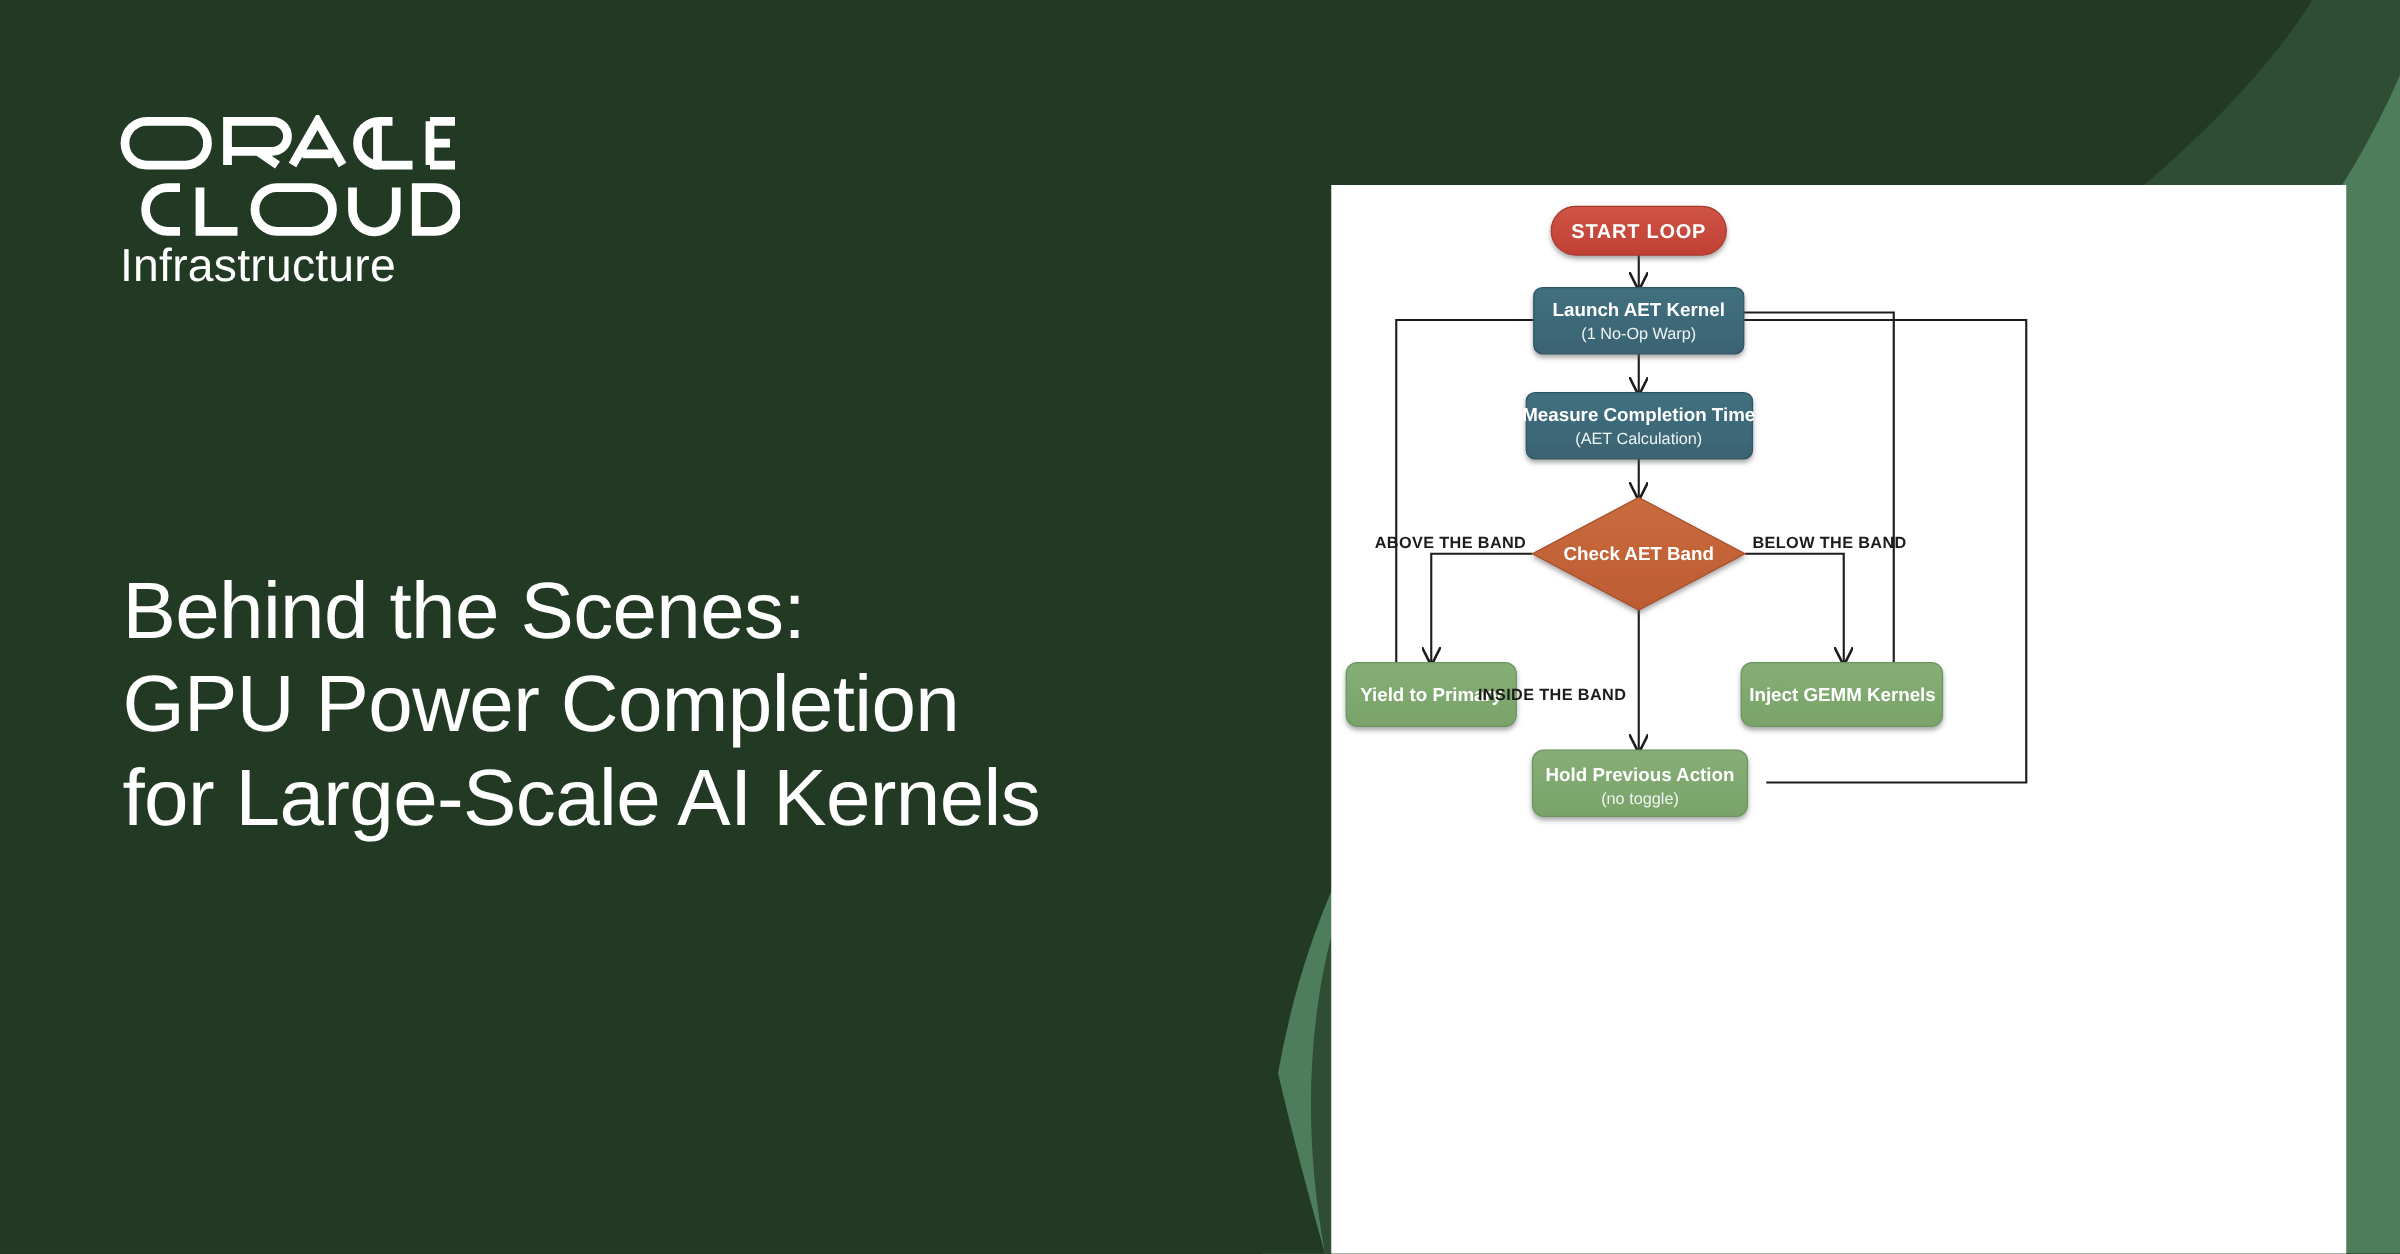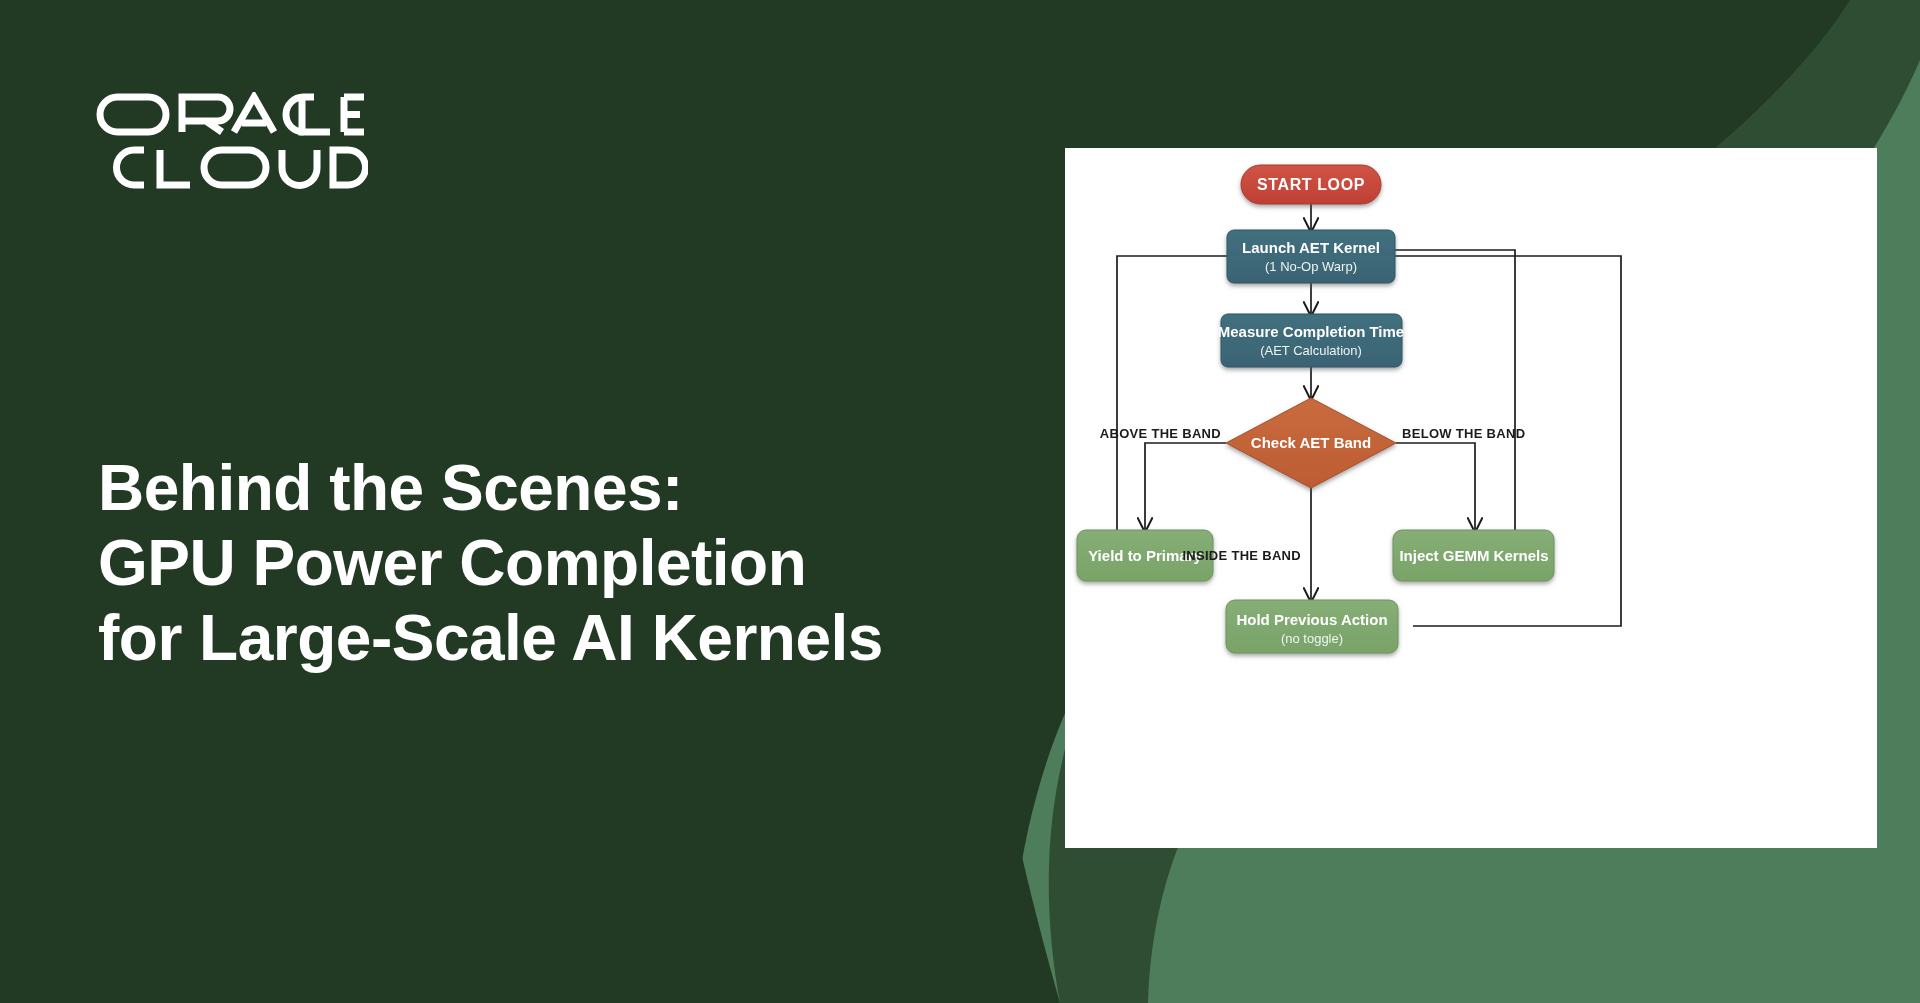--- a/index.html
+++ b/index.html
@@ -43,33 +43,33 @@
   }
 
   
   .headline {
     position: absolute;
     left: 98px;
     top: 408px;
     width: 960px;
     color: #ffffff;
     font-size: 64px;
-    font-weight: 700;
+    font-weight: 400;
     line-height: 1.17;
     letter-spacing: -0.5px;
   }
   .headline .line { display: block; white-space: nowrap; }
 
   
   .panel {
     position: absolute;
     left: 1065px;
     top: 148px;
     width: 812px;
-    height: 700px;
+    height: 856px;
     background: #ffffff;
   }
   .panel-svg { position: absolute; left: 0; top: 0; }
 
   
   text { font-family: "Liberation Sans", sans-serif; }
   .n-title { font-size: 15px; font-weight: bold; fill: #ffffff; }
   .n-sub   { font-size: 13px; font-weight: 400; fill: #eef4f2; }
   .n-start { font-size: 16px; font-weight: bold; fill: #ffffff; letter-spacing: 0.6px; }
   .n-diam  { font-size: 15px; font-weight: bold; fill: #ffffff; }
@@ -152,20 +152,21 @@
       </g>
       <g fill="none" stroke="#ffffff" stroke-width="7">
 
         <path d="M38,93 a17.5,17.5 0 0 1 -17.5,-17.5 a17.5,17.5 0 0 1 17.5,-17.5 L48,58 M38,93 L48,93"></path>
         <path d="M64,58 L64,93 L94,93"></path>
         <rect x="108" y="58" width="62" height="35" rx="17.5"></rect>
         <path d="M186,58 L186,76 a17.5,17.5 0 0 0 35,0 L221,58"></path>
         <path d="M237,58 L237,93 L252,93 a17.5,17.5 0 0 0 0,-35 Z"></path>
       </g>
     </svg>
+    <span class="logo-sub">Infrastructure</span>
   </div>
 
   <h1 class="headline">
     <span class="line">Behind the Scenes:</span>
     <span class="line">GPU Power Completion</span>
     <span class="line">for Large-Scale AI Kernels</span>
   </h1>
 
   <div class="panel">
     <svg class="panel-svg" width="812" height="667" viewBox="0 0 812 667">

